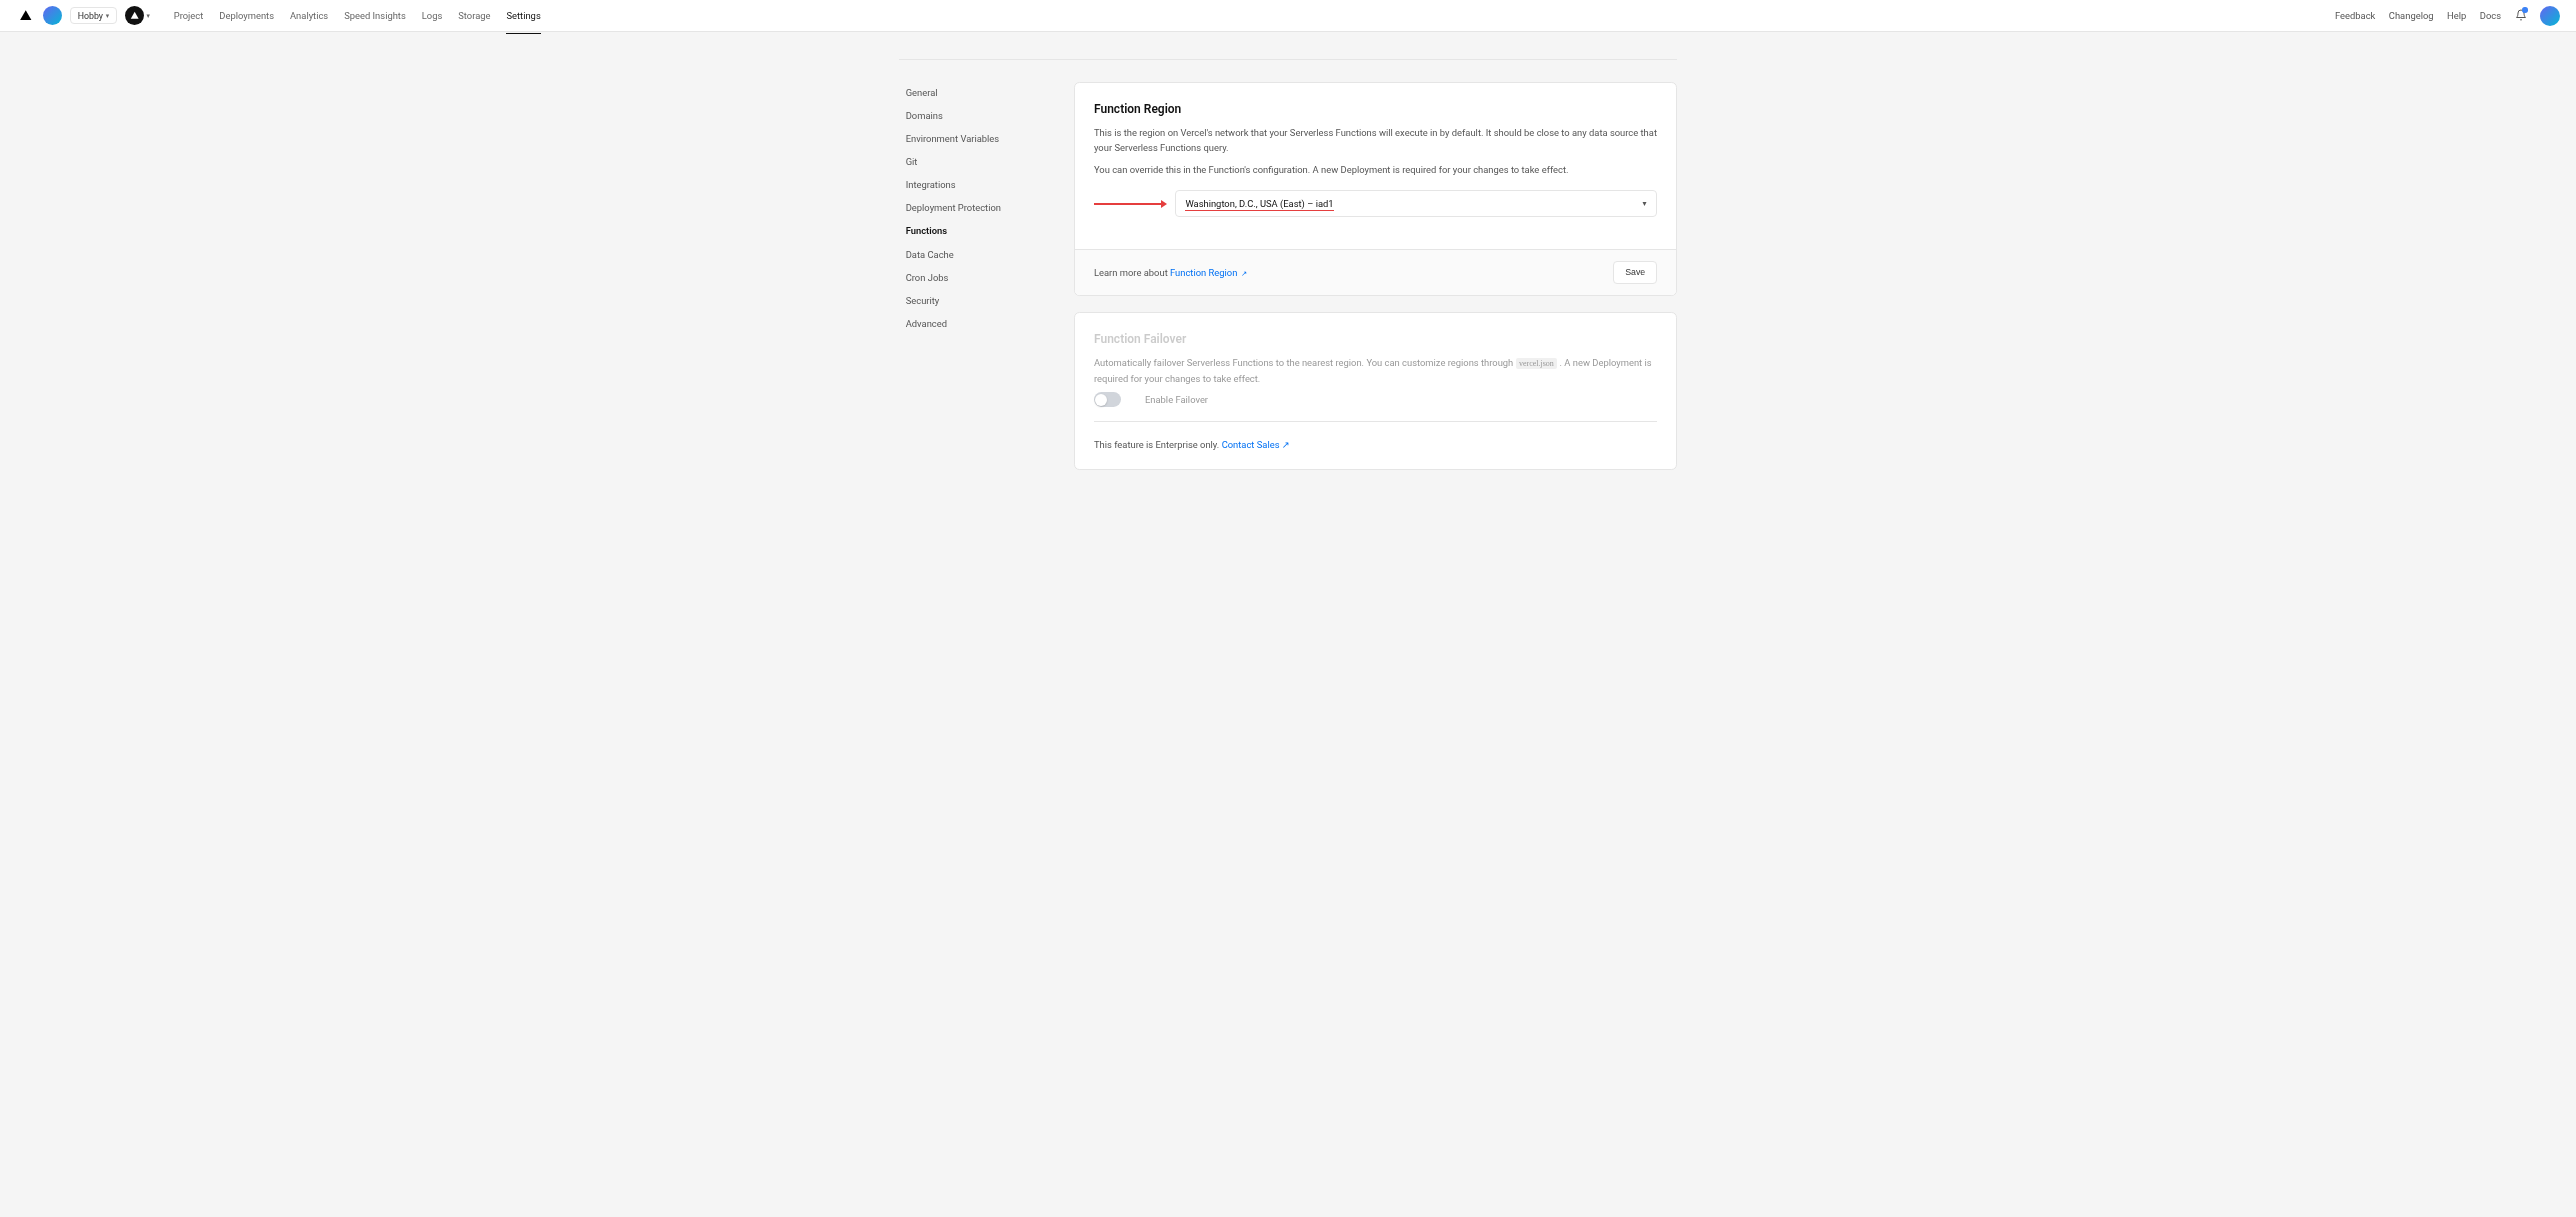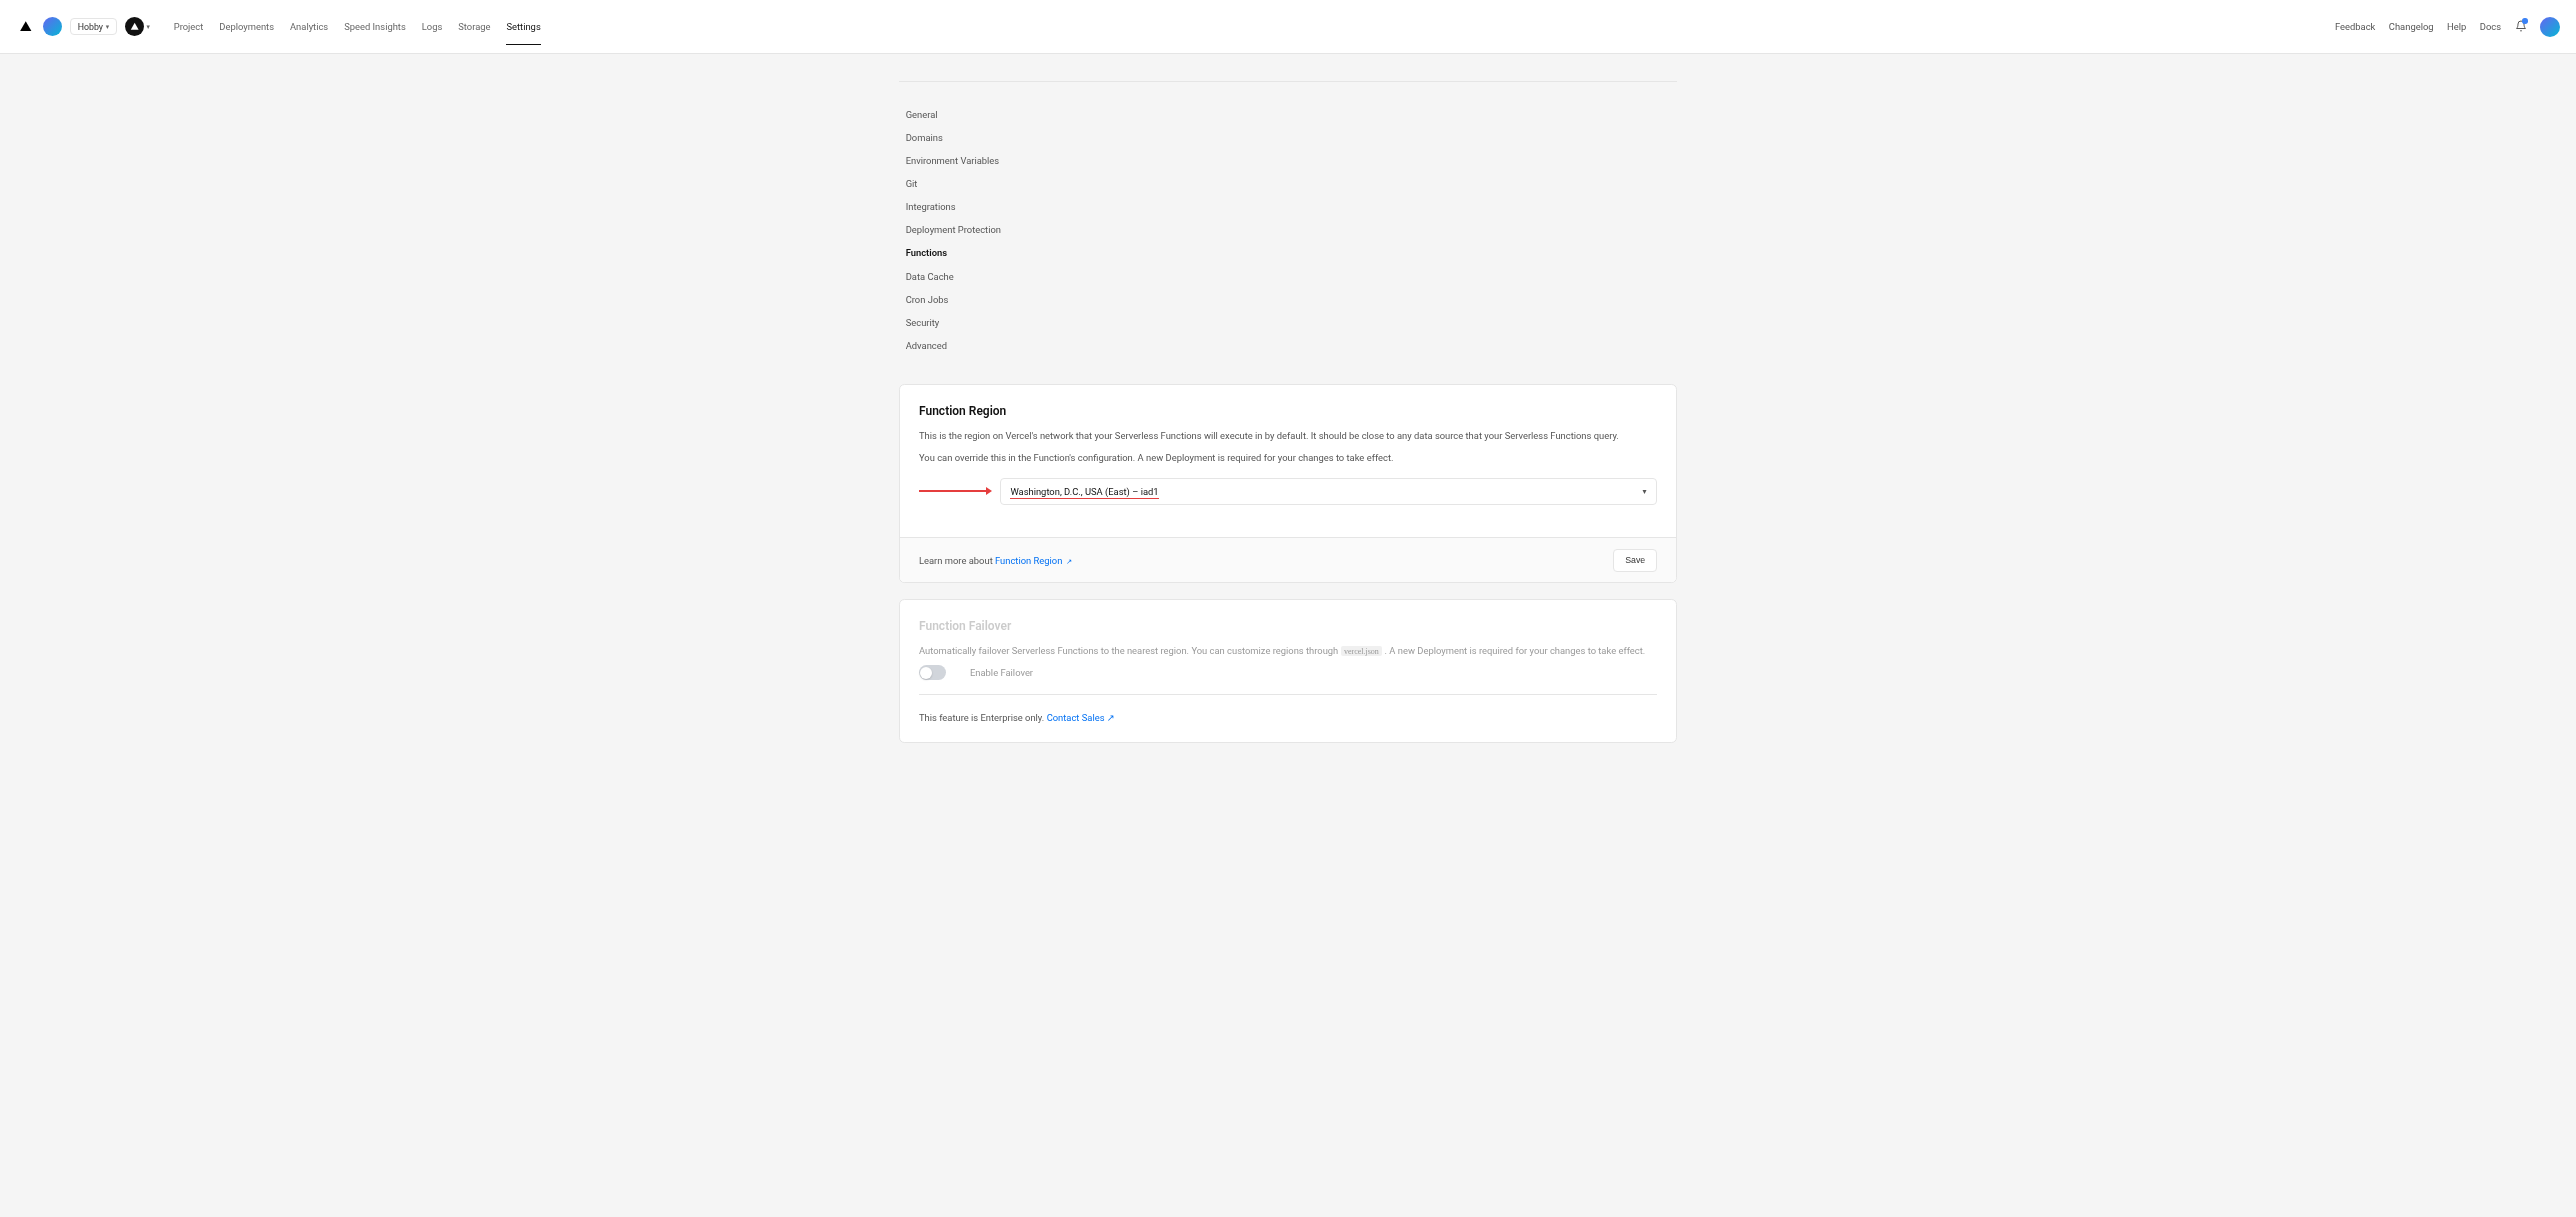--- a/index.html
+++ b/index.html
@@ -5,21 +5,21 @@
     * { box-sizing: border-box; margin: 0; padding: 0; }
     body { font-family: -apple-system, BlinkMacSystemFont, 'Segoe UI', Roboto, sans-serif; background: #f5f5f5; color: #111; font-size: 9.4px; }
 
     
     .header {
       background: #fff;
       border-bottom: 0.7px solid #e5e5e5;
       display: flex;
       align-items: center;
       padding: 0 16px;
-      height: 54px;
+      height: 32px;
       position: sticky;
       top: 0;
       z-index: 100;
     }
     .header-left {
       display: flex;
       align-items: center;
       gap: 8px;
       flex: 1;
     }
@@ -131,21 +131,20 @@
     .page-divider {
       border: none;
       border-top: 0.7px solid #e5e5e5;
       margin-bottom: 21.6px;
     }
 
     
     .content-layout {
       display: flex;
       gap: 27px;
-      flex-direction: column;
     }
 
     
     .sidebar {
       width: 148px;
       flex-shrink: 0;
     }
     .sidebar-item {
       display: block;
       padding: 5.4px 6.7px;

